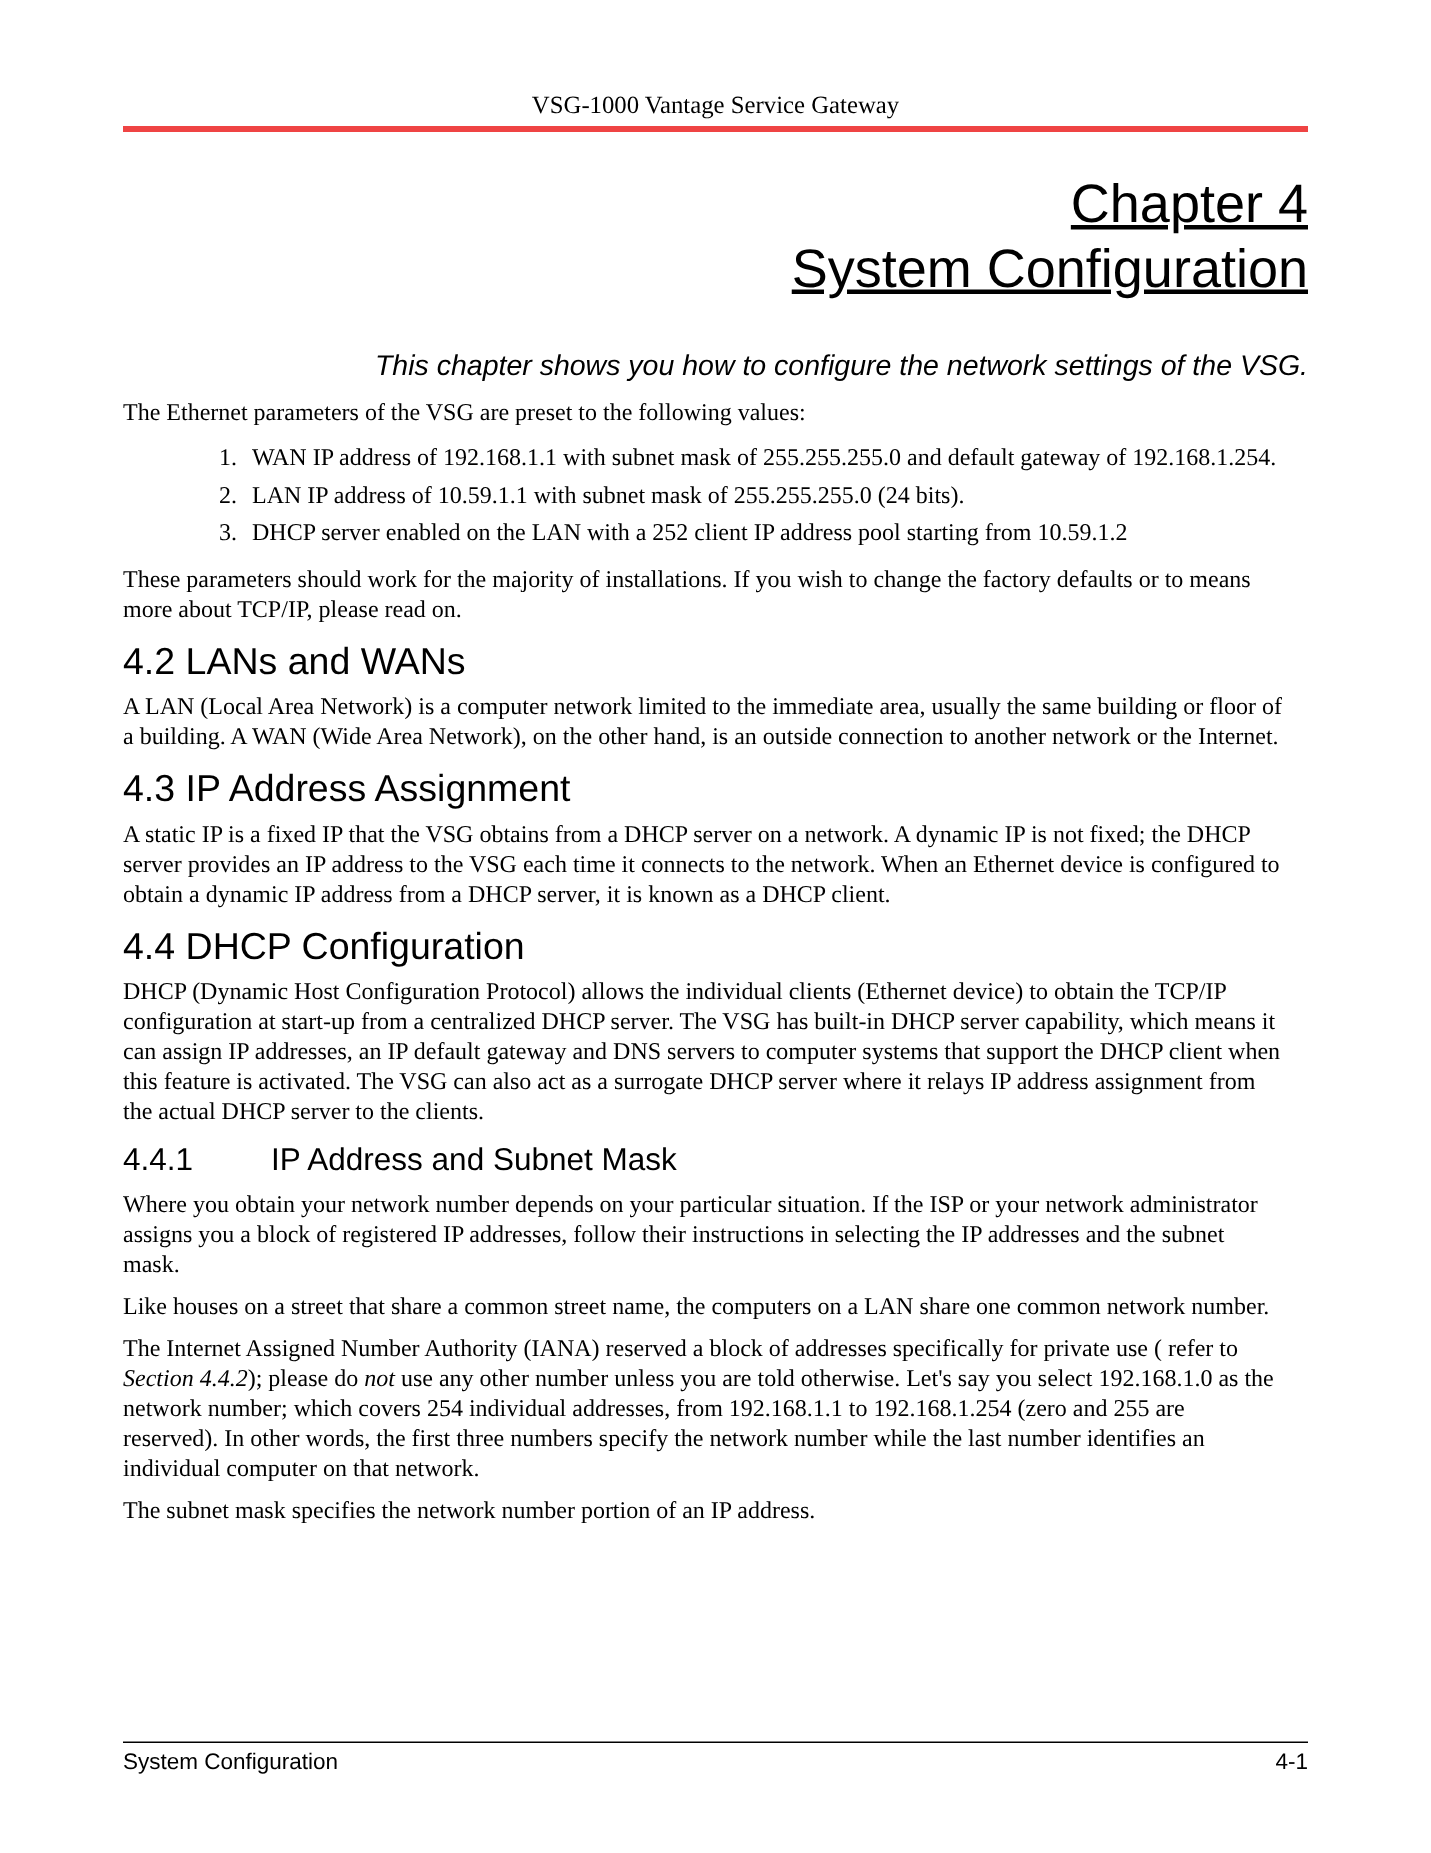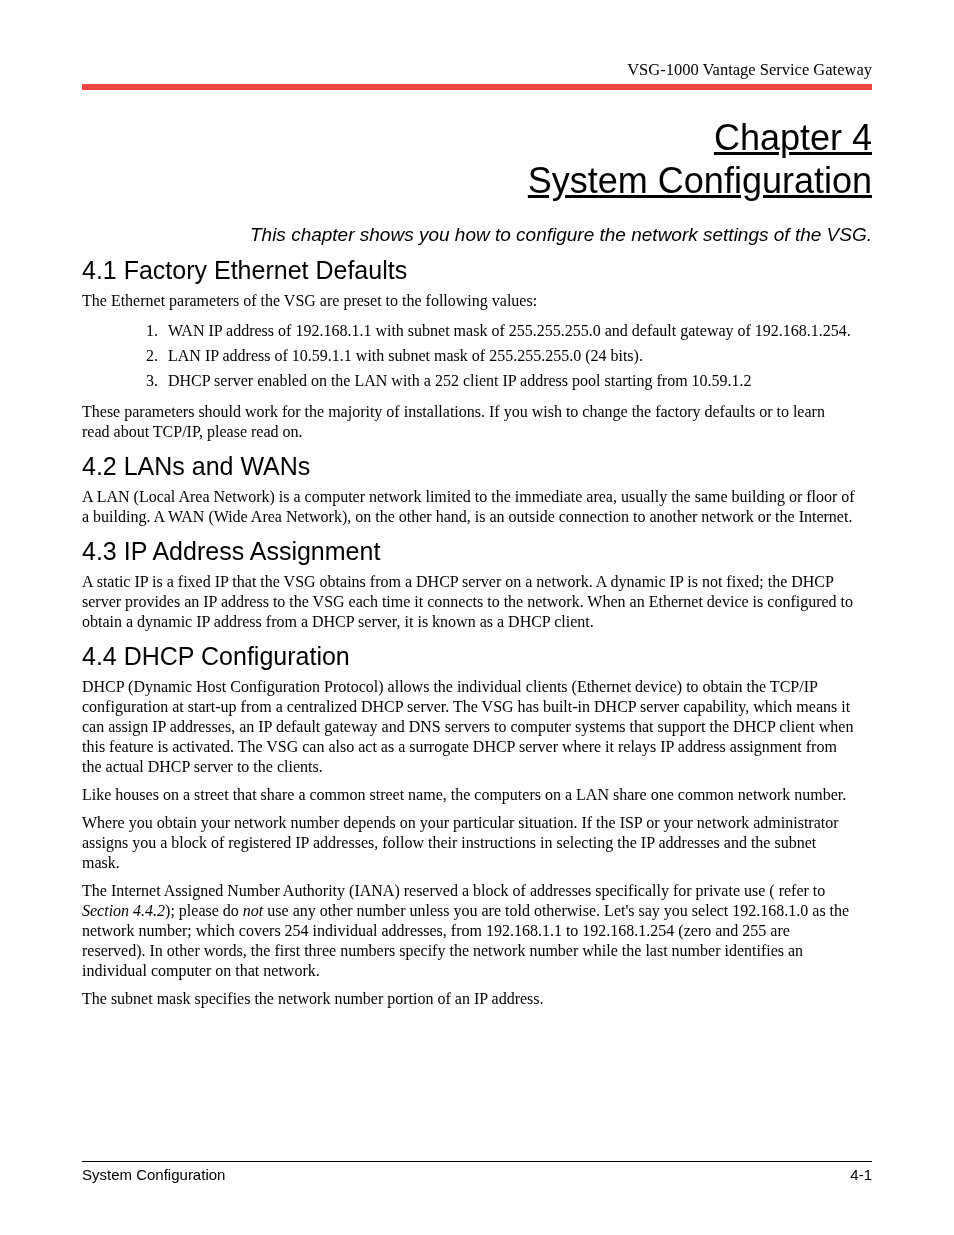--- a/index.html
+++ b/index.html
@@ -10,32 +10,32 @@
     color: #000;
   }
   .page {
     width: 954px;
     height: 1235px;
     box-sizing: border-box;
     padding: 60px 82px 40px 82px;
     position: relative;
   }
   .header-line {
-    border-bottom: 6px solid #ef4444;
+    border-bottom: 4px solid #ef4444;
     padding-bottom: 4px;
-    text-align: right;
+    text-align: center;
     font-size: 16.5px;
     margin-bottom: 26px;
   }
   .chapter-title {
     text-align: right;
     font-family: Arial, Helvetica, sans-serif;
     font-size: 36px;
     line-height: 1.2;
-    margin-bottom: 22px;
+    margin-bottom: 34px;
   }
   .chapter-title span {
     text-decoration: underline;
   }
   .subtitle {
     font-style: italic;
     font-family: Arial, Helvetica, sans-serif;
     font-size: 19px;
     text-align: right;
     margin-bottom: 10px;
@@ -95,40 +95,42 @@
     <span>VSG-1000 Vantage Service Gateway</span>
   </div>
 
   <div class="chapter-title">
     <span>Chapter 4</span><br>
     <span>System Configuration</span>
   </div>
 
   <div class="subtitle">This chapter shows you how to configure the network settings of the VSG.</div>
 
-  <h2>4.1  Factory Ethernet Defaults</h2>
   <p>The Ethernet parameters of the VSG are preset to the following values:</p>
   <ol>
     <li>WAN IP address of 192.168.1.1 with subnet mask of 255.255.255.0 and default gateway of 192.168.1.254.</li>
     <li>LAN IP address of 10.59.1.1 with subnet mask of 255.255.255.0 (24 bits).</li>
     <li>DHCP server enabled on the LAN with a 252 client IP address pool starting from 10.59.1.2</li>
   </ol>
-  <p>These parameters should work for the majority of installations. If you wish to change the factory defaults or to learn read about TCP/IP, please read on.</p>
+  <p>These parameters should work for the majority of installations. If you wish to change the factory defaults or to means more about TCP/IP, please read on.</p>
 
   <h2>4.2  LANs and WANs</h2>
   <p>A LAN (Local Area Network) is a computer network limited to the immediate area, usually the same building or floor of a building.  A WAN (Wide Area Network), on the other hand, is an outside connection to another network or the Internet.</p>
 
   <h2>4.3  IP Address Assignment</h2>
   <p>A static IP is a fixed IP that the VSG obtains from a DHCP server on a network. A dynamic IP is not fixed; the DHCP server provides an IP address to the VSG each time it connects to the network. When an Ethernet device is configured to obtain a dynamic IP address from a DHCP server, it is known as a DHCP client.</p>
 
   <h2>4.4  DHCP Configuration</h2>
   <p>DHCP (Dynamic Host Configuration Protocol) allows the individual clients (Ethernet device) to obtain the TCP/IP configuration at start-up from a centralized DHCP server. The VSG has built-in DHCP server capability, which means it can assign IP addresses, an IP default gateway and DNS servers to computer systems that support the DHCP client when this feature is activated. The VSG can also act as a surrogate DHCP server where it relays IP address assignment from the actual DHCP server to the clients.</p>
 
+  <h3>
+    <span>4.4.1</span><span class="subsec-gap"></span><span>IP Address and Subnet Mask</span>
+  </h3>
+  <p>Where you obtain your network number depends on your particular situation.  If the ISP or your network administrator assigns you a block of registered IP addresses, follow their instructions in selecting the IP addresses and the subnet mask.</p>
   <p>Like houses on a street that share a common street name, the computers on a LAN share one common network number.</p>
-  <p>Where you obtain your network number depends on your particular situation.  If the ISP or your network administrator assigns you a block of registered IP addresses, follow their instructions in selecting the IP addresses and the subnet mask.</p>
   <p>
     <span>The Internet Assigned Number Authority (IANA) reserved a block of addresses specifically for private use ( refer to </span><span class="italic-ref">Section  4.4.2</span><span>); please do </span><span class="italic-ref">not</span><span> use any other number unless you are told otherwise.  Let's say you select 192.168.1.0 as the network number; which covers 254 individual addresses, from 192.168.1.1 to 192.168.1.254 (zero and 255 are reserved).  In other words, the first three numbers specify the network number while the last number identifies an individual computer on that network.</span>
   </p>
   <p>The subnet mask specifies the network number portion of an IP address.</p>
 
   <div class="footer">
     <span>System Configuration</span>
     <span>4-1</span>
   </div>
 </div>

